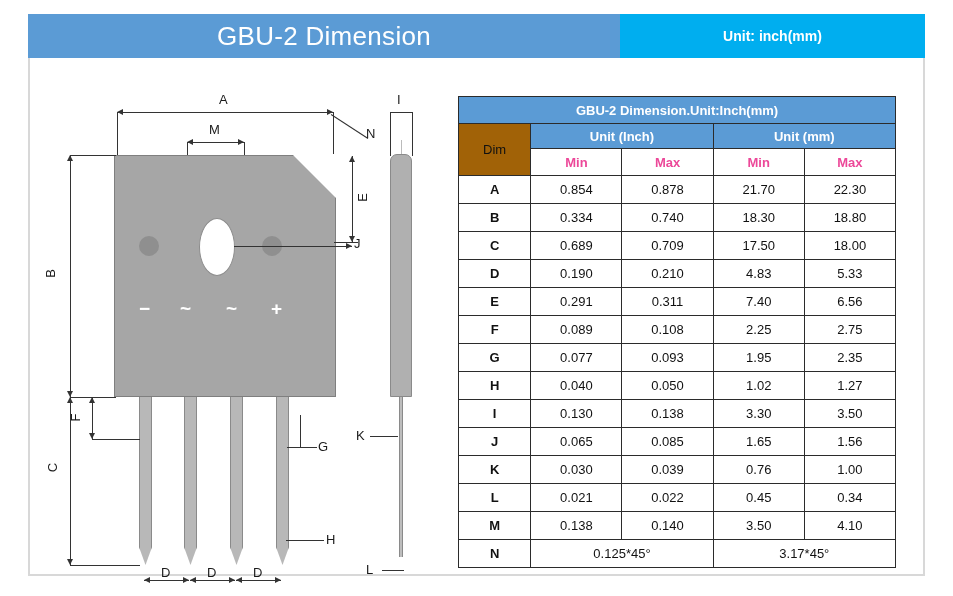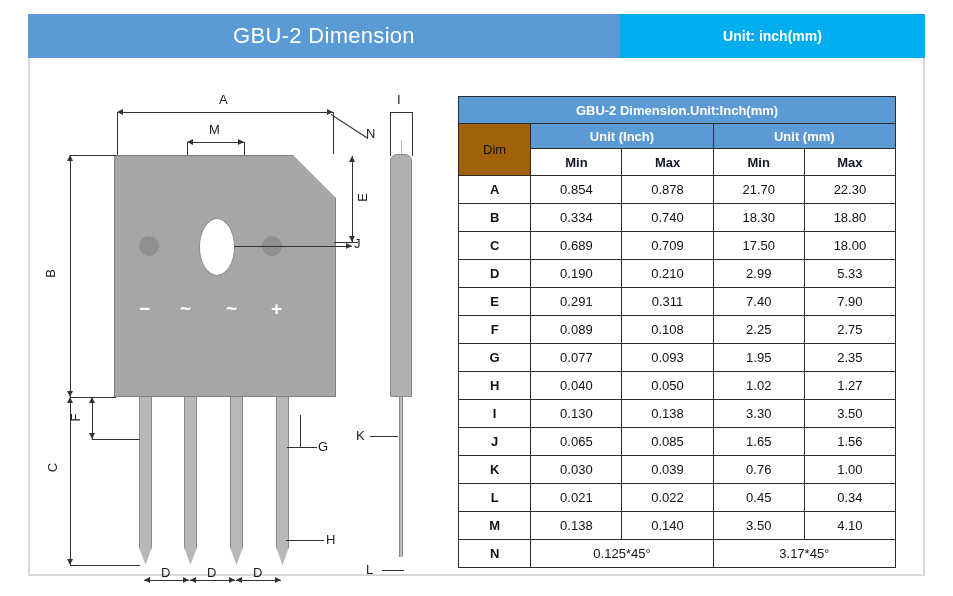--- a/index.html
+++ b/index.html
@@ -34,21 +34,21 @@
     top: 14px;
     width: 897px;
     height: 44px;
     display: flex;
     box-sizing: border-box;
   }
   .header-title {
     flex: 0 0 592px;
     background: #5b9bd5;
     color: #ffffff;
-    font-size: 22px;
+    font-size: 26px;
     display: flex;
     align-items: center;
     justify-content: center;
     letter-spacing: 0.3px;
   }
   .header-unit {
     flex: 1 1 auto;
     background: #00aeef;
     color: #ffffff;
     font-size: 14px;
@@ -227,21 +227,21 @@
     height: 26px;
   }
   table.dim thead th.unit {
     background: #5b9bd5;
     color: #ffffff;
     font-weight: bold;
     height: 24px;
   }
   table.dim thead th.sub {
     background: #ffffff;
-    color: #0f172a;
+    color: #ec4899;
     font-weight: bold;
     height: 26px;
   }
   table.dim thead th.dimhead {
     background: #a16207;
     color: #111111;
     font-weight: normal;
   }
   table.dim td.dimname {
     font-weight: bold;
@@ -405,29 +405,29 @@
           <td class="dimname">C</td>
           <td class="val">0.689</td>
           <td class="val">0.709</td>
           <td class="val">17.50</td>
           <td class="val">18.00</td>
         </tr>
         <tr>
           <td class="dimname">D</td>
           <td class="val">0.190</td>
           <td class="val">0.210</td>
-          <td class="val">2.99</td>
+          <td class="val">4.83</td>
           <td class="val">5.33</td>
         </tr>
         <tr>
           <td class="dimname">E</td>
           <td class="val">0.291</td>
           <td class="val">0.311</td>
           <td class="val">7.40</td>
-          <td class="val">7.90</td>
+          <td class="val">6.56</td>
         </tr>
         <tr>
           <td class="dimname">F</td>
           <td class="val">0.089</td>
           <td class="val">0.108</td>
           <td class="val">2.25</td>
           <td class="val">2.75</td>
         </tr>
         <tr>
           <td class="dimname">G</td>

